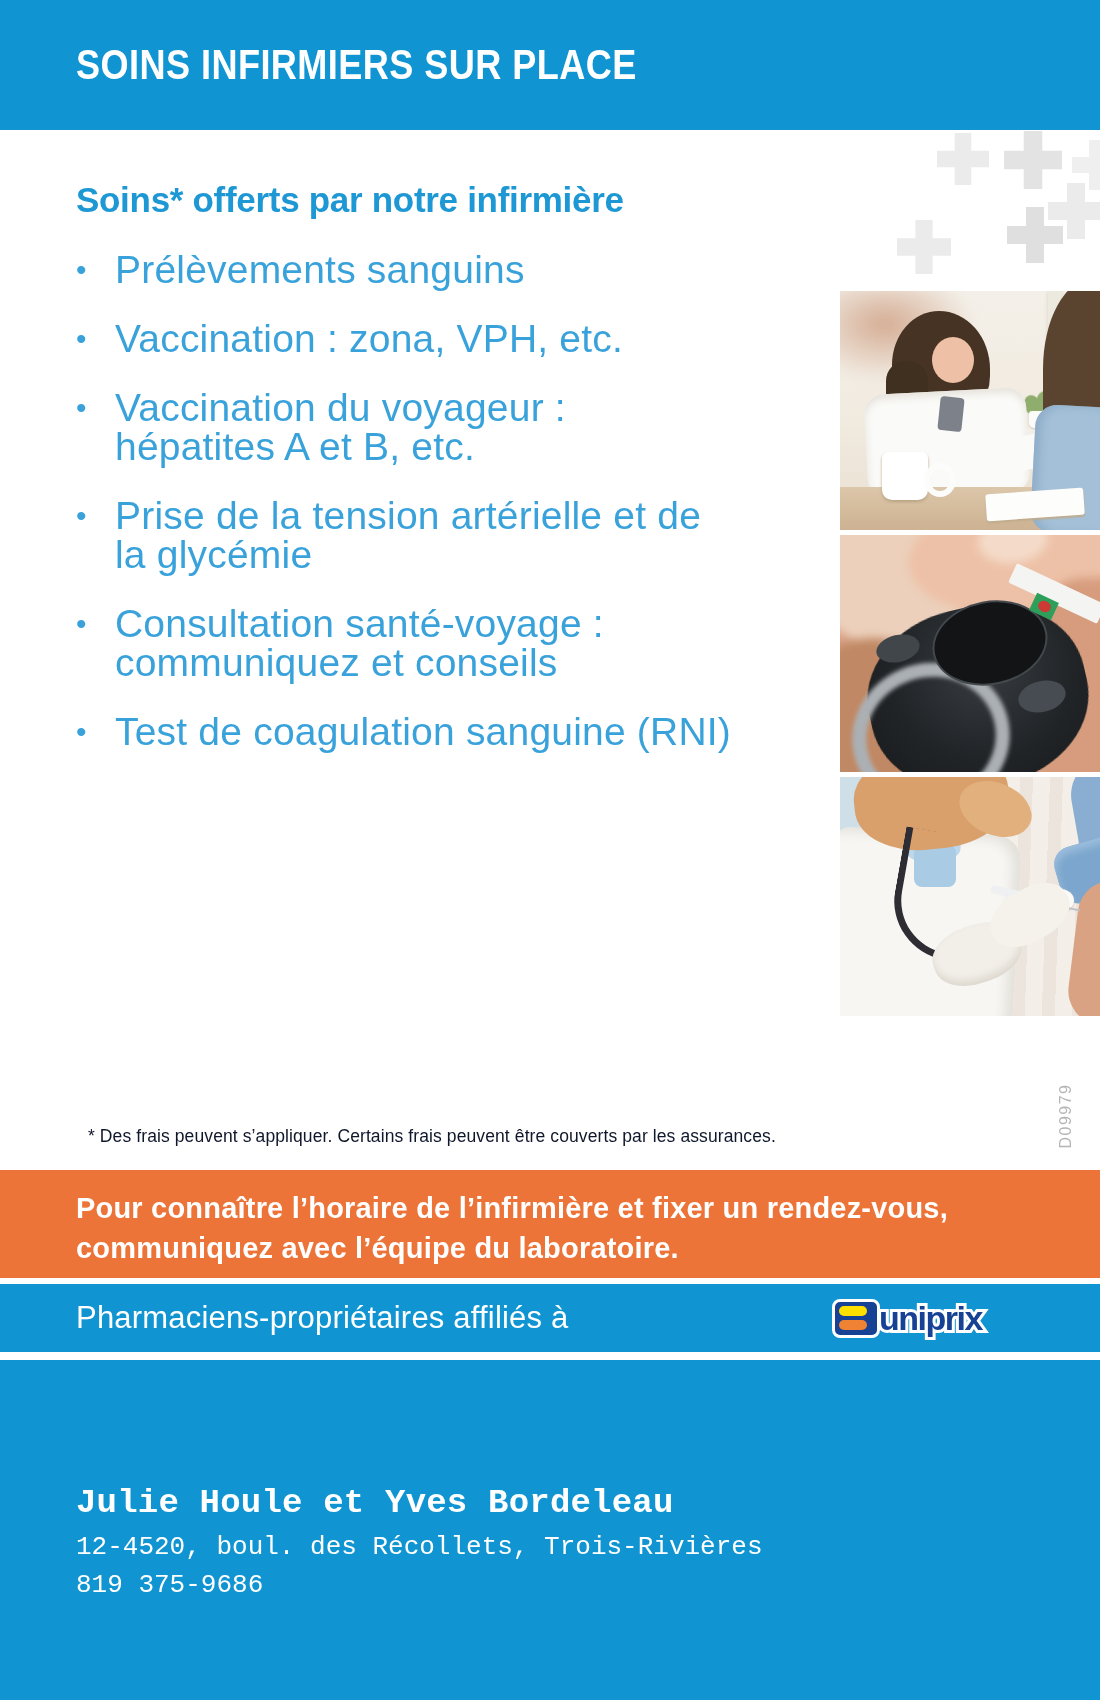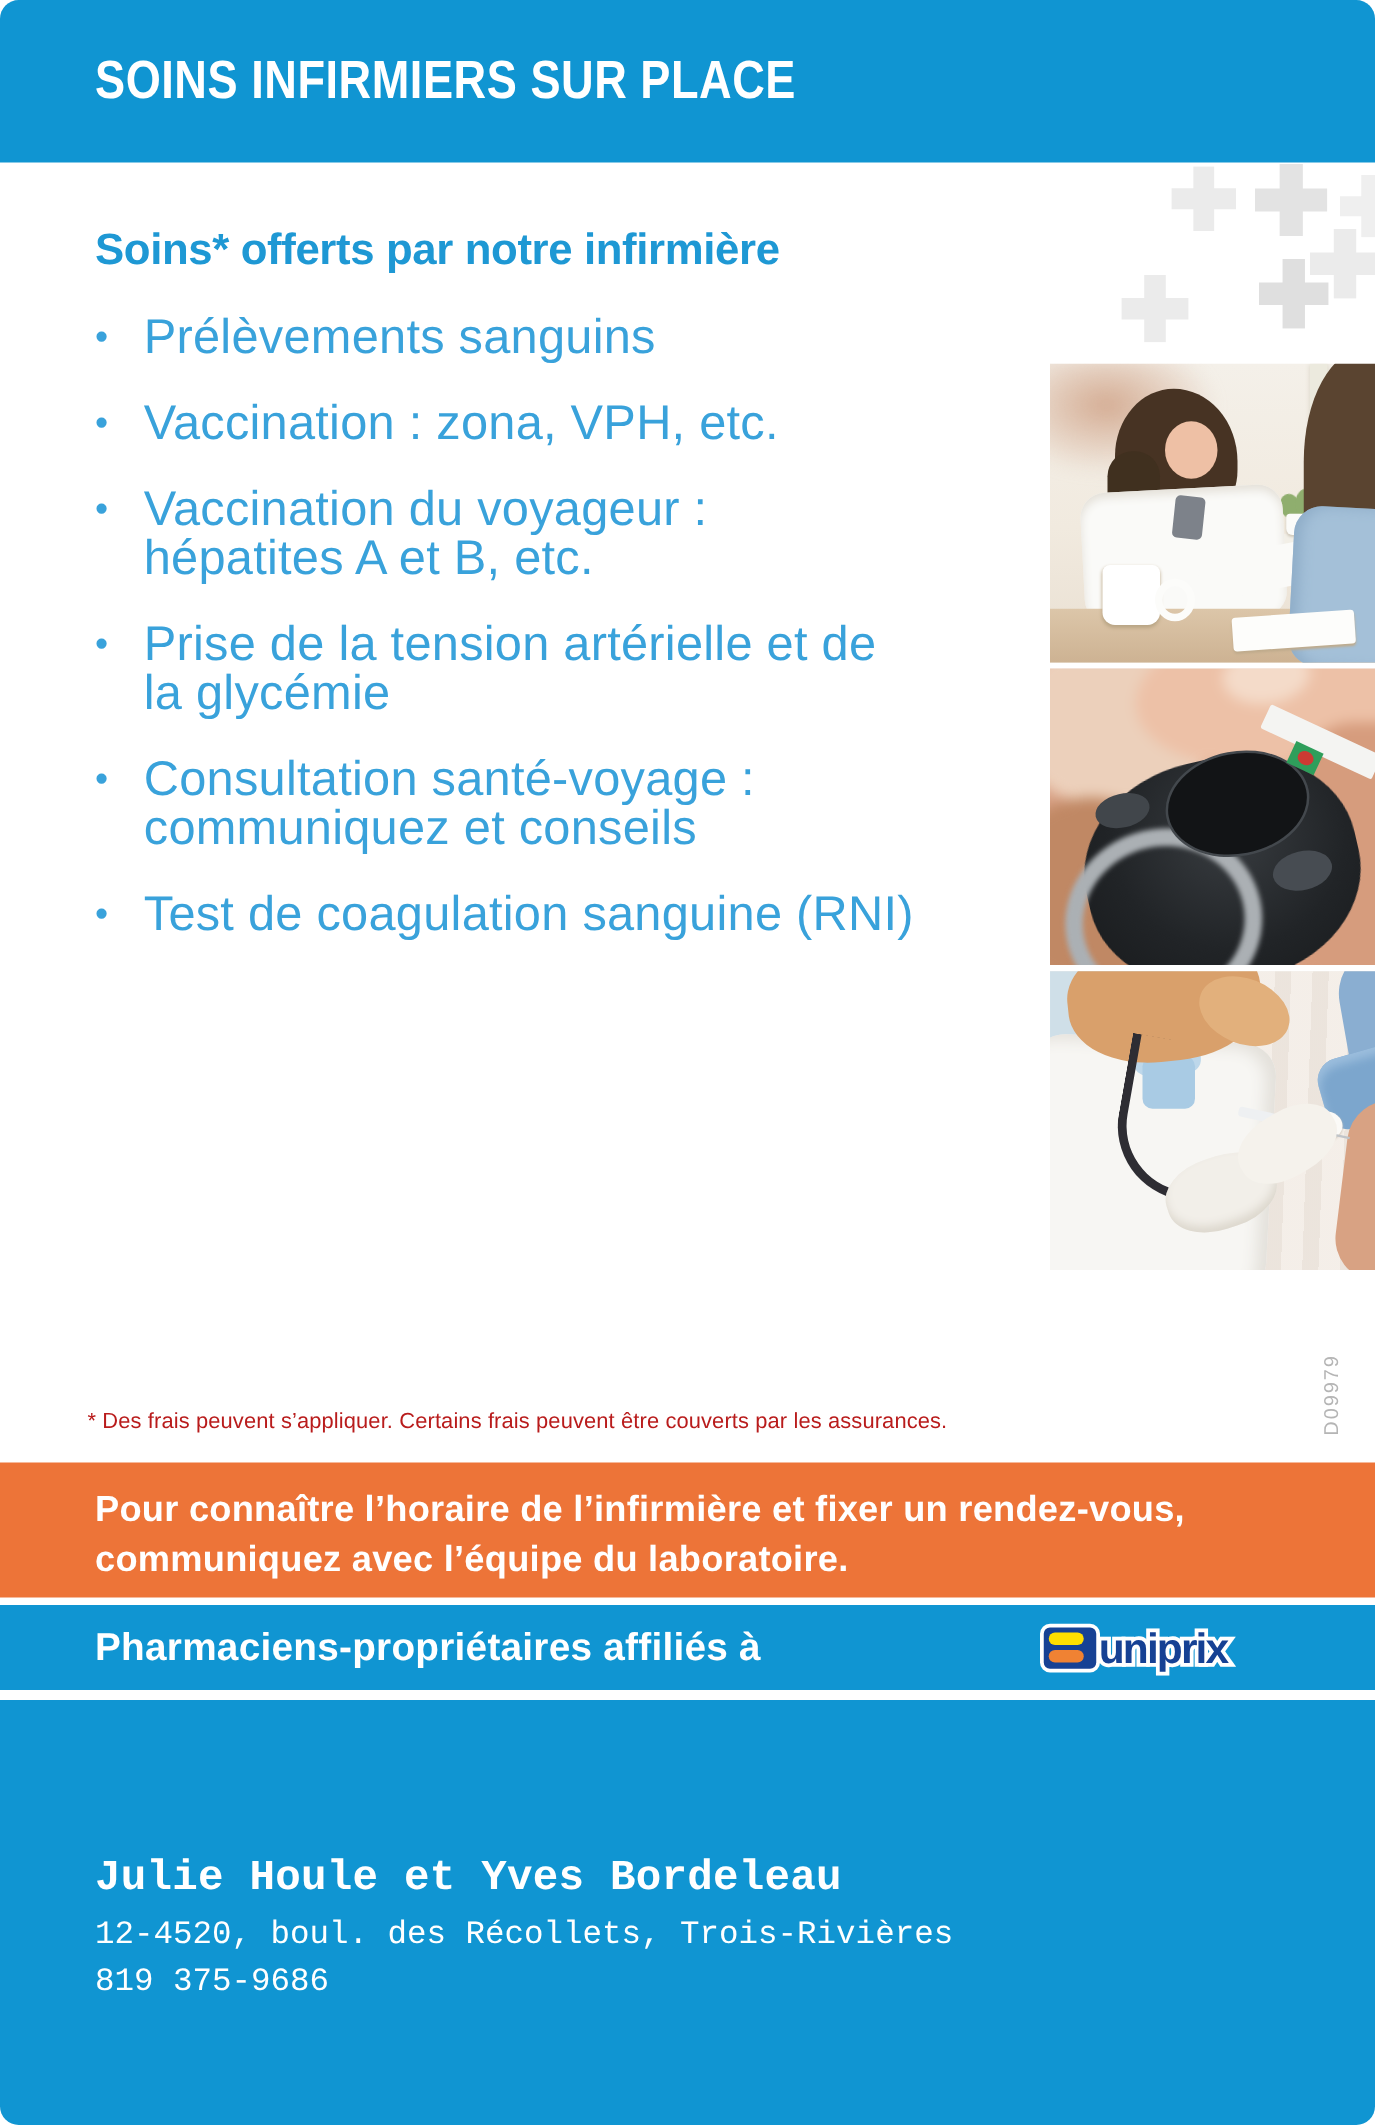--- a/index.html
+++ b/index.html
@@ -1,20 +1,19 @@
 <!DOCTYPE html>
 <html><head>
 <meta charset="utf-8">
 <style>
   html,body{margin:0;padding:0;background:#ffffff;}
   .poster{
     position:relative;width:1100px;height:1700px;margin:0 auto;
     background:#ffffff;overflow:hidden;
     font-family:"Liberation Sans",sans-serif;
-    border-radius:15px;
   }
 
   
   .topbar{position:absolute;left:0;top:0;width:1100px;height:130px;background:#1095D2;}
   .topbar h1{
     position:absolute;left:76px;top:40px;margin:0;
     font-size:43px;font-weight:bold;color:#ffffff;letter-spacing:0.5px;
     transform:scaleX(0.84);transform-origin:left center;white-space:nowrap;
   }
 
@@ -97,36 +96,36 @@
   .p3-steth{left:55px;top:55px;width:70px;height:118px;border-left:7px solid #2e2d33;border-bottom:7px solid #2e2d33;border-radius:0 0 0 60px;transform:rotate(10deg);background:transparent;}
   .p3-chest{left:96px;top:166px;width:34px;height:34px;background:radial-gradient(circle at 40% 40%,#caced2 0%,#70757a 70%);border:3px solid #3a3a40;border-radius:50%;}
   .p3-glove1{left:92px;top:148px;width:90px;height:58px;background:#f2efe9;border-radius:45%;transform:rotate(-18deg);box-shadow:inset 0 -5px 8px #dcd7cd;}
   .p3-glove2{left:148px;top:112px;width:84px;height:52px;background:#f5f2ec;border-radius:45%;transform:rotate(-30deg);}
   .p3-syr{left:150px;top:116px;width:78px;height:8px;background:#eef0f2;border-radius:3px;transform:rotate(12deg);}
   .p3-syrb{left:196px;top:124px;width:18px;height:6px;background:#5a9bd4;transform:rotate(12deg);}
   .p3-needle{left:216px;top:130px;width:24px;height:2px;background:#c0c4c8;transform:rotate(12deg);}
   .p3-cotton{left:206px;top:112px;width:28px;height:23px;background:#fbfaf7;border-radius:50%;box-shadow:0 1px 2px #cbc2b5;}
 
   
-  .footnote{position:absolute;left:70px;top:1126px;margin:0;font-size:17.5px;color:#b91c1c;letter-spacing:0.1px;}
+  .footnote{position:absolute;left:88px;top:1126px;margin:0;font-size:17.5px;color:#0f172a;letter-spacing:0.1px;}
   .doccode{
     position:absolute;left:1030px;top:1080px;width:72px;height:72px;
     display:flex;align-items:center;justify-content:center;
     transform:rotate(-90deg);
     font-size:16px;color:#b5b5b5;letter-spacing:1.5px;
   }
 
   
   .cta{position:absolute;left:0;top:1170px;width:1100px;height:108px;background:#ED7438;}
   .cta p{margin:0;position:absolute;left:76px;top:18px;color:#ffffff;font-weight:bold;font-size:29px;line-height:40px;letter-spacing:0.2px;}
   .cta p span{display:block;}
 
   
   .affil{position:absolute;left:0;top:1284px;width:1100px;height:68px;background:#1095D2;display:flex;align-items:center;}
-  .affil .label{margin-left:76px;color:#ffffff;font-size:31px;font-weight:bold;letter-spacing:0.2px;}
+  .affil .label{margin-left:76px;color:#ffffff;font-size:31px;font-weight:normal;letter-spacing:0.2px;}
   .uniprix{margin-left:auto;margin-right:86px;display:flex;align-items:center;}
   .uniprix-icon{position:relative;width:42px;height:33px;background:#164194;border:3px solid #ffffff;border-radius:8px;flex:0 0 auto;}
   .uniprix-icon .pill{position:absolute;left:4px;width:28px;height:10px;border-radius:5px;}
   .pill-yellow{top:4px;background:#FFDF00;}
   .pill-orange{top:18px;background:#F08233;}
   .uniprix svg{margin-left:-4px;display:block;}
 
   
   .footer{position:absolute;left:0;top:1360px;width:1100px;height:340px;background:#1095D2;color:#ffffff;font-family:Liberation Mono, monospace;}
   .footer .owners{position:absolute;left:76px;top:124px;font-size:34px;font-weight:bold;letter-spacing:0.2px;}

